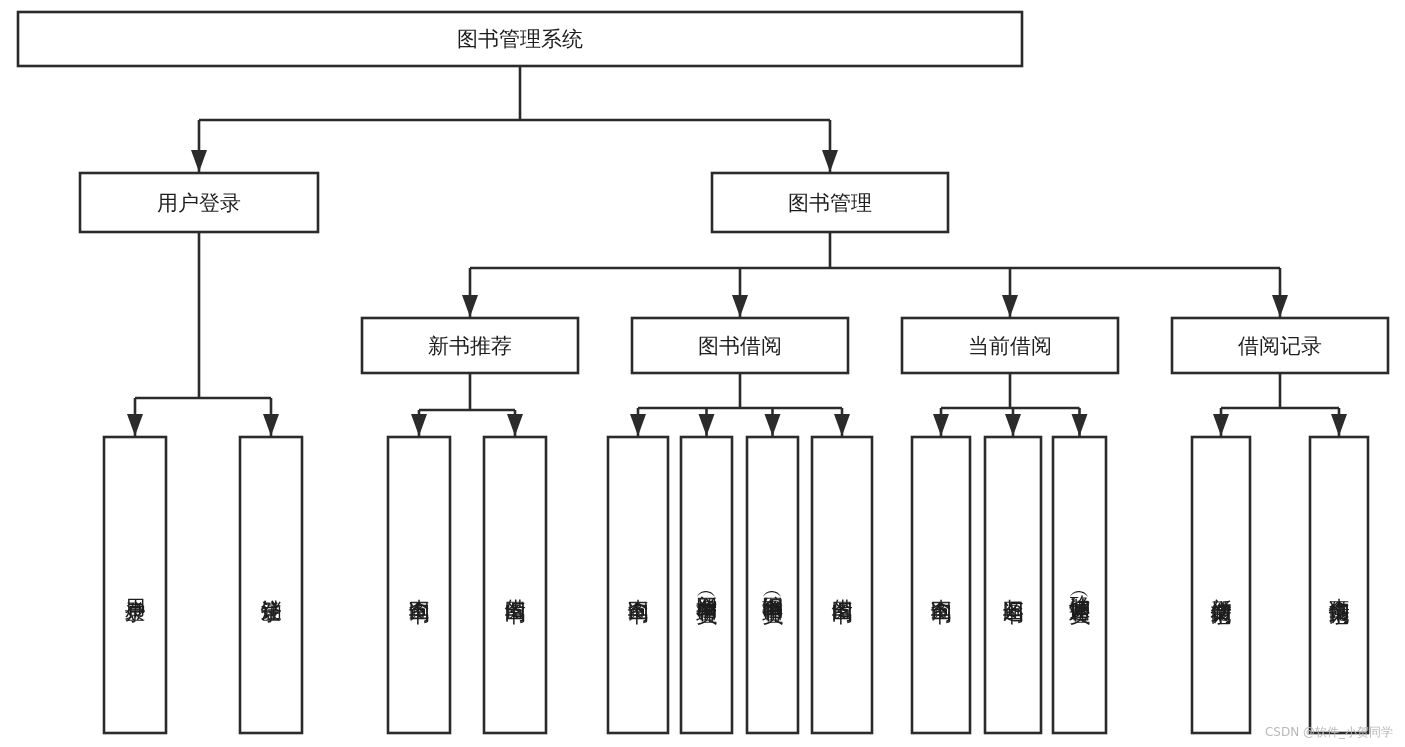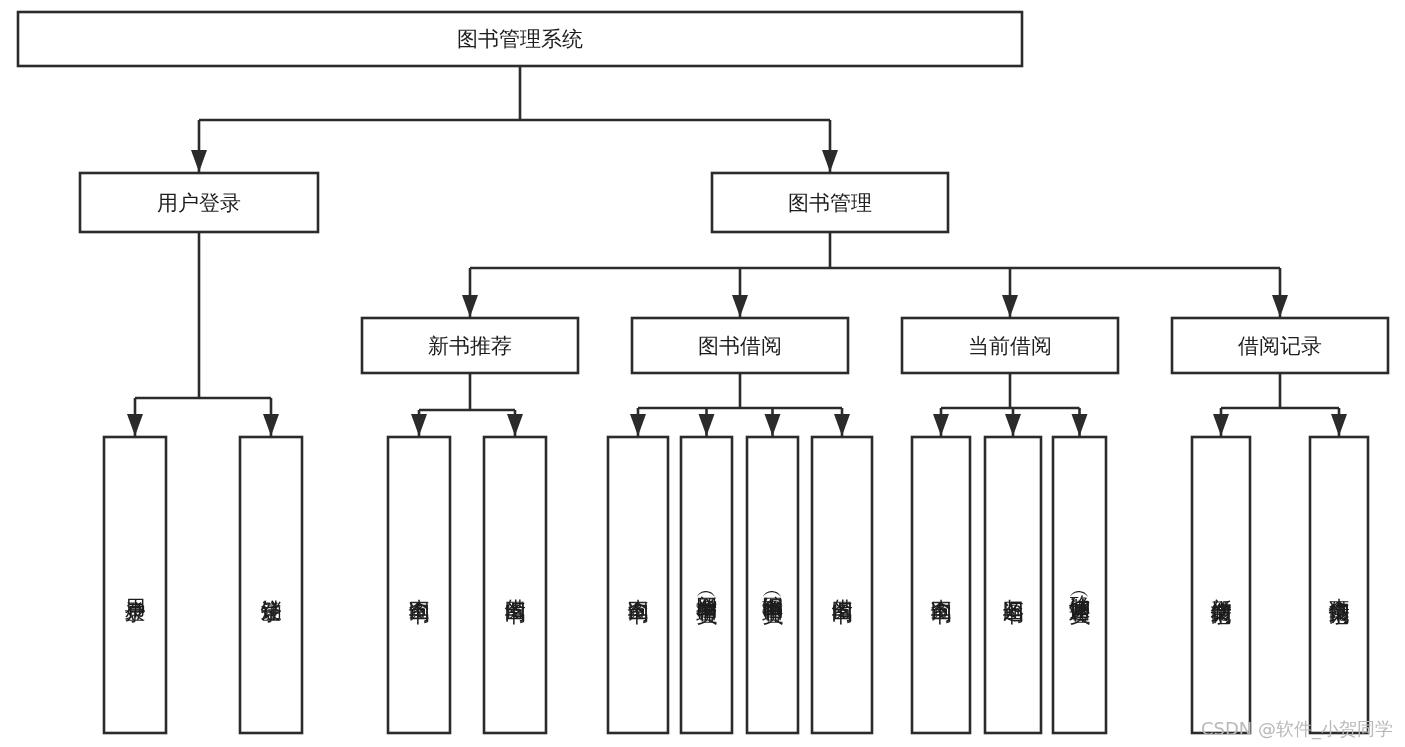--- a/index.html
+++ b/index.html
@@ -67,21 +67,21 @@
     color: #1d1d1d;
     letter-spacing: 1.5px;
     white-space: nowrap;
     text-align: center;
   }
   .watermark {
     position: absolute;
     right: 12px;
     bottom: 6px;
     font-family: "DejaVu Sans", "Liberation Sans", sans-serif;
-    font-size: 18px;
+    font-size: 12px;
     color: #b9b9b9;
     white-space: nowrap;
     user-select: none;
   }
 </style>
 </head>
 <body>
 
 <div id="diagram-root">
 

